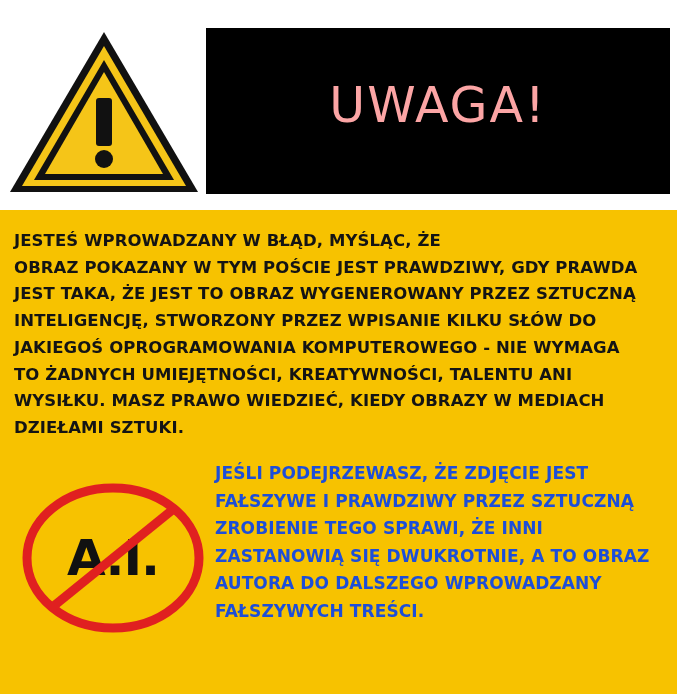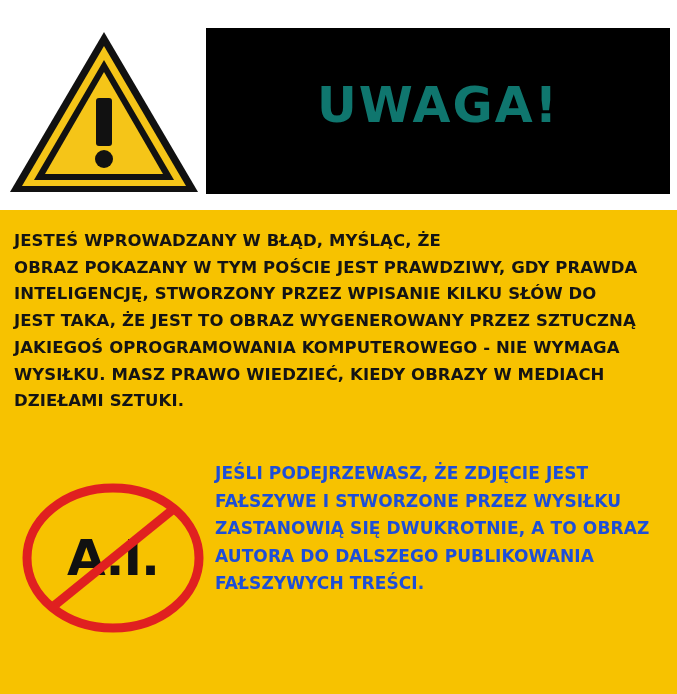--- a/index.html
+++ b/index.html
@@ -40,23 +40,23 @@
     left: 206px;
     top: 28px;
     width: 464px;
     height: 166px;
     background: #000000;
     display: flex;
     align-items: center;
     justify-content: center;
   }
   .title-text {
-    color: #0f766e;
+    color: #fca5a5;
     font-size: 49px;
-    font-weight: bold;
+    font-weight: normal;
     letter-spacing: 2px;
     line-height: 1;
     font-family: "DejaVu Sans", sans-serif;
     text-align: left;
     transform: translateY(-6px);
   }
 
   
   .body-panel {
     position: relative;
@@ -154,40 +154,42 @@
     <div class="title-bar">
       <div class="title-text">UWAGA!</div>
     </div>
   </div>
 
   <div class="body-panel">
 
     <div class="para-1">
       <span class="line">JESTEŚ WPROWADZANY W BŁĄD, MYŚLĄC, ŻE</span>
       <span class="line">OBRAZ POKAZANY W TYM POŚCIE JEST PRAWDZIWY, GDY PRAWDA</span>
+      <span class="line">JEST TAKA, ŻE JEST TO OBRAZ WYGENEROWANY PRZEZ SZTUCZNĄ</span>
       <span class="line">INTELIGENCJĘ, STWORZONY PRZEZ WPISANIE KILKU SŁÓW DO</span>
-      <span class="line">JEST TAKA, ŻE JEST TO OBRAZ WYGENEROWANY PRZEZ SZTUCZNĄ</span>
       <span class="line">JAKIEGOŚ OPROGRAMOWANIA KOMPUTEROWEGO - NIE WYMAGA</span>
+      <span class="line">TO ŻADNYCH UMIEJĘTNOŚCI, KREATYWNOŚCI, TALENTU ANI</span>
       <span class="line">WYSIŁKU. MASZ PRAWO WIEDZIEĆ, KIEDY OBRAZY W MEDIACH</span>
       <span class="line">DZIEŁAMI SZTUKI.</span>
     </div>
 
     <div class="lower">
 
       <div class="no-ai">
         <div class="ai-text">A.I.</div>
         <svg width="190" height="160" viewBox="0 0 190 160" xmlns="http://www.w3.org/2000/svg">
           <ellipse cx="95" cy="80" rx="86" ry="70" fill="none" stroke="#e02020" stroke-width="9"></ellipse>
           <line x1="32" y1="131" x2="158" y2="29" stroke="#e02020" stroke-width="9"></line>
         </svg>
       </div>
 
       <div class="para-2">
         <span class="line">JEŚLI PODEJRZEWASZ, ŻE ZDJĘCIE JEST</span>
-        <span class="line">FAŁSZYWE I STWORZONE PRZEZ WYSIŁKU</span>
+        <span class="line">FAŁSZYWE I PRAWDZIWY PRZEZ SZTUCZNĄ</span>
+        <span class="line">ZROBIENIE TEGO SPRAWI, ŻE INNI</span>
         <span class="line">ZASTANOWIĄ SIĘ DWUKROTNIE, A TO OBRAZ</span>
-        <span class="line">AUTORA DO DALSZEGO PUBLIKOWANIA</span>
+        <span class="line">AUTORA DO DALSZEGO WPROWADZANY</span>
         <span class="line">FAŁSZYWYCH TREŚCI.</span>
       </div>
 
     </div>
   </div>
 </div>
 
 </body></html>

